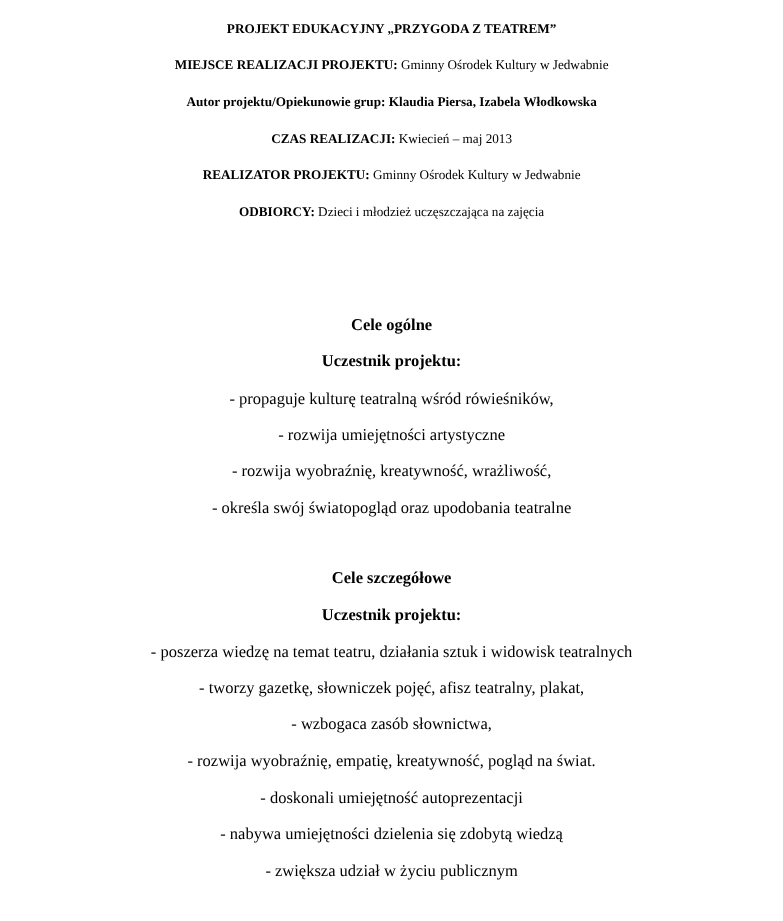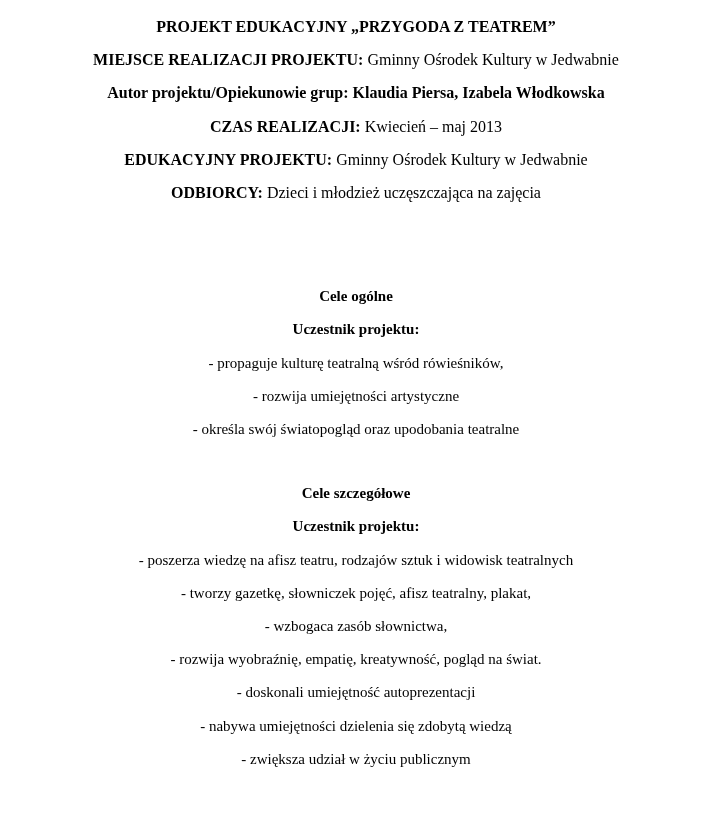--- a/index.html
+++ b/index.html
@@ -21,59 +21,60 @@
     overflow: hidden;
   }
   .line {
     margin: 0;
     line-height: 33.2px;
     white-space: nowrap;
     font-size: 15px;
     text-align: center;
   }
   .center { text-align: center; }
-  .f16 { font-size: 16px; }
+  .f16 { font-size: 12px; }
   .f155 { font-size: 15px; }
   .bold { font-weight: bold; }
   .spacer-header { height: 71px; }
   .spacer-section { height: 31px; }
 </style>
 </head>
 <body>
 
 <div class="page">
 
   <p class="line center f16 bold">PROJEKT EDUKACYJNY „PRZYGODA Z TEATREM”</p>
 
   <p class="line center f16"><span class="bold">MIEJSCE REALIZACJI PROJEKTU:</span><span> Gminny Ośrodek Kultury w Jedwabnie</span></p>
 
   <p class="line center f16 bold">Autor projektu/Opiekunowie grup: Klaudia Piersa, Izabela Włodkowska</p>
 
   <p class="line center f16"><span class="bold">CZAS REALIZACJI:</span><span> Kwiecień – maj 2013</span></p>
 
-  <p class="line center f16"><span class="bold">EDUKACYJNY PROJEKTU:</span><span> Gminny Ośrodek Kultury w Jedwabnie</span></p>
+  <p class="line center f16"><span class="bold">REALIZATOR PROJEKTU:</span><span> Gminny Ośrodek Kultury w Jedwabnie</span></p>
 
   <p class="line center f16"><span class="bold">ODBIORCY:</span><span> Dzieci i młodzież uczęszczająca na zajęcia</span></p>
 
   <div class="spacer-header"></div>
 
   <div>
     <p class="line center f155 bold">Cele ogólne</p>
     <p class="line bold">Uczestnik projektu:</p>
     <p class="line">- propaguje kulturę teatralną wśród rówieśników,</p>
     <p class="line">- rozwija umiejętności artystyczne</p>
+    <p class="line">- rozwija wyobraźnię, kreatywność, wrażliwość,</p>
     <p class="line">- określa swój światopogląd oraz upodobania teatralne</p>
   </div>
 
   <div class="spacer-section"></div>
 
   <div>
     <p class="line center f155 bold">Cele szczegółowe</p>
     <p class="line bold">Uczestnik projektu:</p>
-    <p class="line">- poszerza wiedzę na afisz teatru, rodzajów sztuk i widowisk teatralnych</p>
+    <p class="line">- poszerza wiedzę na temat teatru, działania sztuk i widowisk teatralnych</p>
     <p class="line">- tworzy gazetkę, słowniczek pojęć, afisz teatralny, plakat,</p>
     <p class="line">- wzbogaca zasób słownictwa,</p>
     <p class="line">- rozwija wyobraźnię, empatię, kreatywność, pogląd na świat.</p>
     <p class="line">- doskonali umiejętność autoprezentacji</p>
     <p class="line">- nabywa umiejętności dzielenia się zdobytą wiedzą</p>
     <p class="line">- zwiększa udział w życiu publicznym</p>
   </div>
 
 </div>
 

